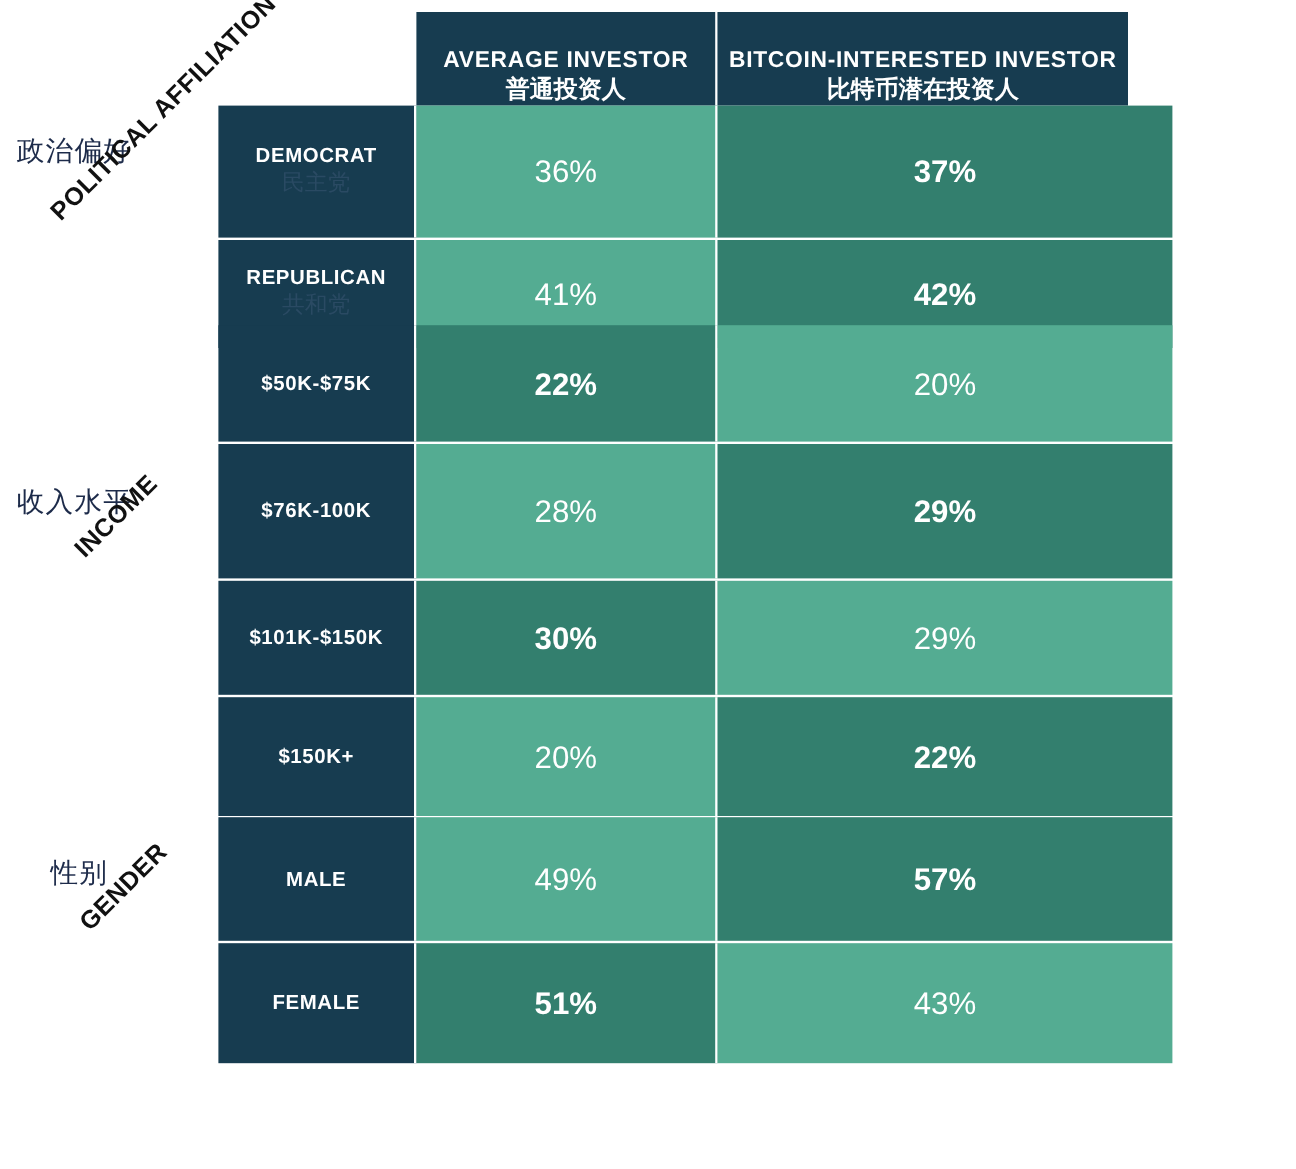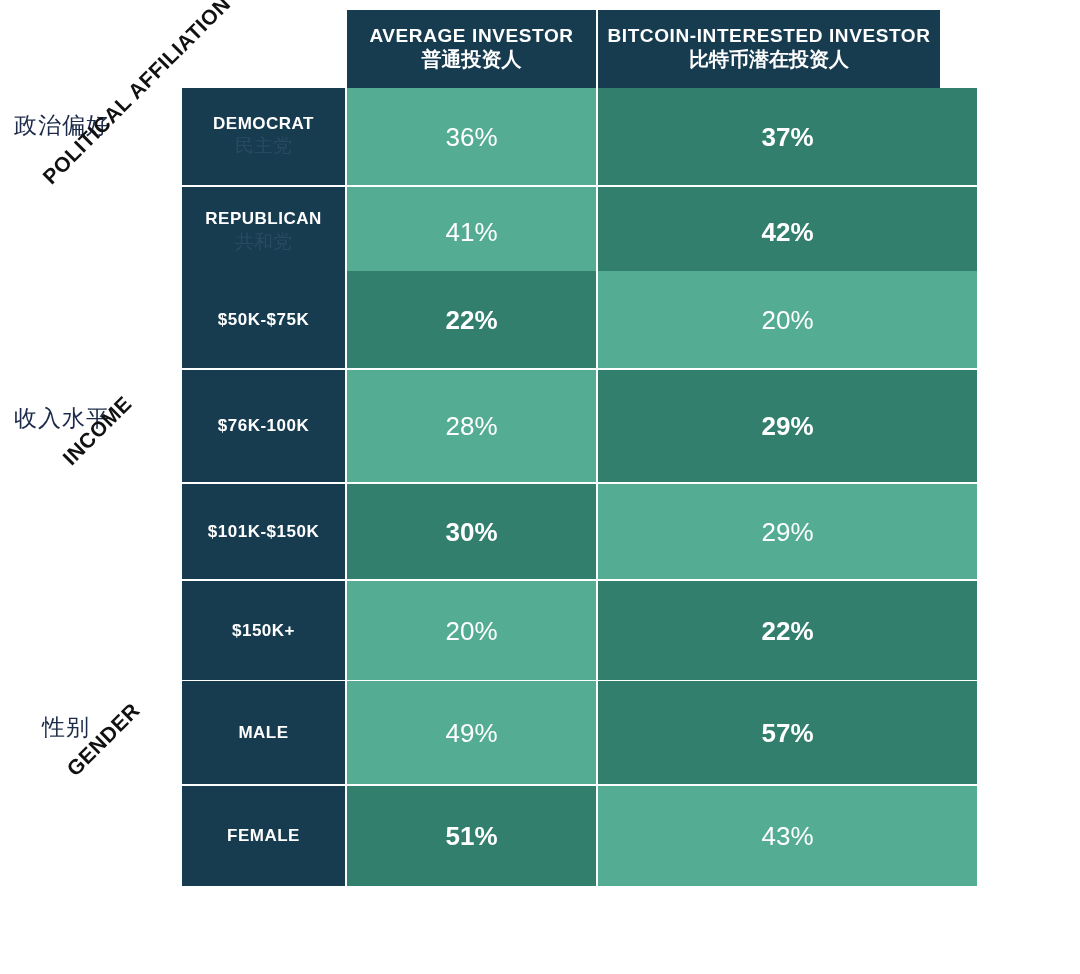--- a/index.html
+++ b/index.html
@@ -68,21 +68,21 @@
     width: 630px;
     height: 78px;
     display: flex;
   }
   .header-cell {
     background: #173c50;
     color: #ffffff;
     display: flex;
     flex-direction: column;
     align-items: center;
-    justify-content: center;
+    justify-content: flex-end;
     box-sizing: border-box;
     border-right: 2px solid #ffffff;
   }
   .header-cell:last-child { border-right: none; }
   .header-cell.avg   { width: 251px; }
   .header-cell.btc   { width: 342px; }
   .header-en {
     font-size: 19px;
     font-weight: 700;
     letter-spacing: 0.6px;
@@ -181,21 +181,21 @@
         <span class="header-cn">普通投资人</span>
       </div>
       <div class="header-cell btc">
         <span class="header-en">BITCOIN-INTERESTED INVESTOR</span>
         <span class="header-cn">比特币潜在投资人</span>
       </div>
     </div>
 
     <div class="group" style="top:78px;">
 
-      <div class="row" style="height:97px;">
+      <div class="row" style="height:110px;">
         <div class="cell-label">
           <span class="label-en">DEMOCRAT</span>
           <span class="label-cn">民主党</span>
         </div>
         <div class="cell-val col-avg light">
           <span class="num">36%</span>
         </div>
         <div class="cell-val col-btc dark">
           <span class="num">37%</span>
         </div>

